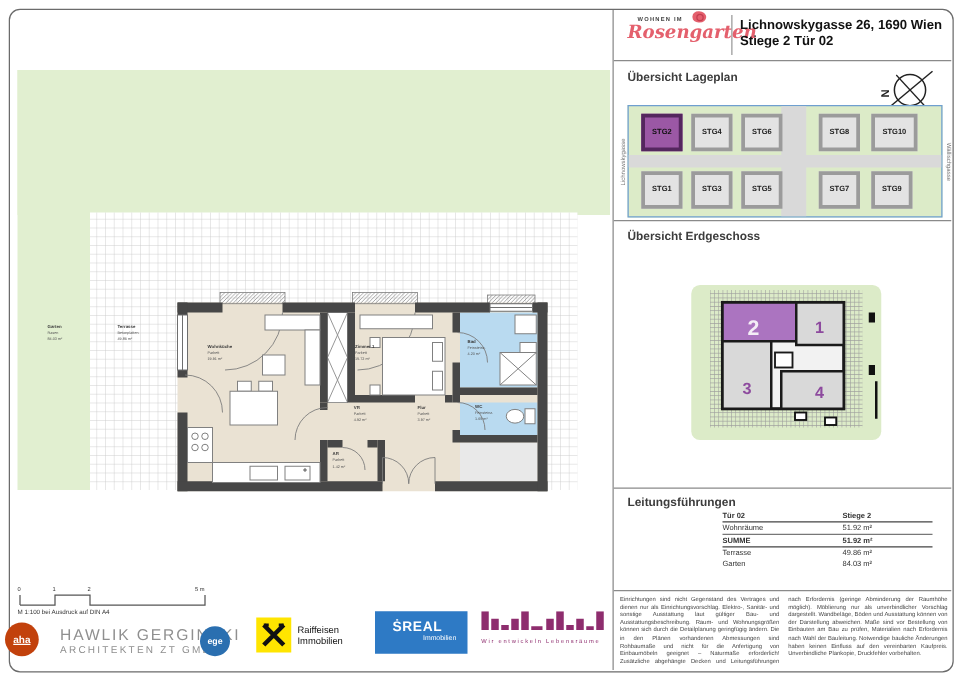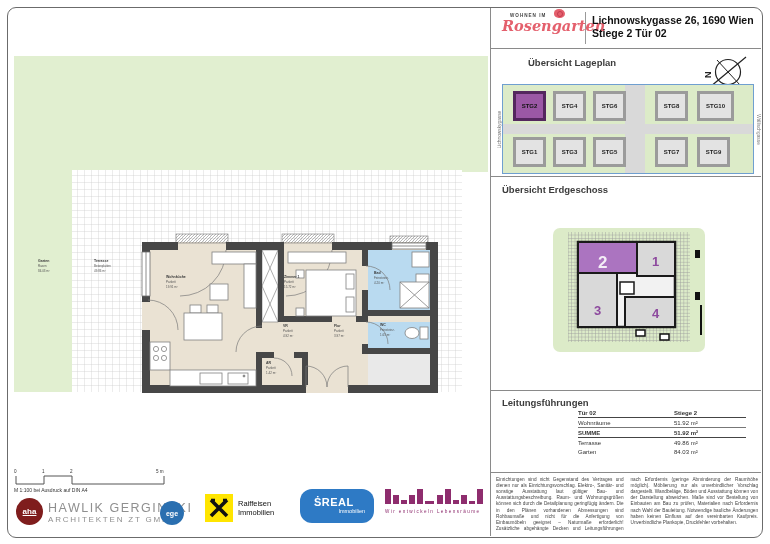--- a/index.html
+++ b/index.html
@@ -49,32 +49,32 @@
 
   
   .legal{position:absolute;left:496px;top:477px;width:262px;height:56px;
         font-size:4.7px;line-height:1.3;color:#444;column-count:2;column-gap:7px;
         text-align:justify;}
 
   
   .note{position:absolute;left:14px;top:487px;font-size:5px;color:#333;}
   .circle-logo{position:absolute;border-radius:50%;display:flex;align-items:center;
         justify-content:center;color:#fff;font-weight:bold;}
-  .aha{left:16px;top:498px;width:27px;height:27px;background:#7f1d1d;font-size:8px;text-decoration:underline;}
+  .aha{left:4px;top:498px;width:27px;height:27px;background:#c2410c;font-size:8px;text-decoration:underline;}
   .ege{left:160px;top:501px;width:24px;height:24px;background:#2a6fb0;font-size:7px;}
   .arch1{position:absolute;left:48px;top:501px;font-size:12.5px;letter-spacing:1.5px;
         color:#8f8f8f;}
   .arch2{position:absolute;left:48px;top:515px;font-size:8px;letter-spacing:1.8px;
         color:#8f8f8f;}
   .raiff-box{position:absolute;left:205px;top:494px;width:28px;height:28px;
         background:#ffe500;display:flex;align-items:center;justify-content:center;}
   .raiff-text{position:absolute;left:238px;top:499px;font-size:7.5px;font-weight:normal;
         color:#111;line-height:1.25;}
   .sreal{position:absolute;left:300px;top:489px;width:74px;height:34px;background:#2e7ac5;
-        border-radius:12px;color:#fff;}
+        border-radius:0;color:#fff;}
   .sreal .big{position:absolute;left:14px;top:7px;font-size:11px;font-weight:bold;letter-spacing:0.5px;}
   .sreal .sub{position:absolute;right:9px;top:19px;font-size:5.5px;}
   .wk{position:absolute;left:385px;top:489px;width:102px;}
   .wk-name{font-size:9.5px;color:#5a5a5a;letter-spacing:0.5px;margin-top:2px;}
   .wk-sub{font-size:4.6px;color:#8e2d6e;letter-spacing:1.4px;margin-top:1px;}
 
   svg text{font-family:"Liberation Sans",sans-serif;}
   .rm-name{font-size:3.5px;font-weight:bold;fill:#3a3a3a;}
   .rm-sub{font-size:3px;fill:#555;}
   .eg-num-p{font-size:13px;font-weight:bold;fill:#8d4a9e;}
@@ -275,21 +275,21 @@
     <div class="rose"></div>
     <div class="brand-top">WOHNEN IM</div>
     <div class="brand-script">Rosengarten</div>
   </div>
   <div class="hdr-divider"></div>
   <div class="addr">
     <div>Lichnowskygasse 26, 1690 Wien</div>
     <div>Stiege 2 Tür 02</div>
   </div>
 
-  <div class="sec-title" style="left:528px;top:57px">Übersicht Lageplan</div>
+  <div class="sec-title" style="left:502px;top:57px">Übersicht Lageplan</div>
 
   <svg style="position:absolute;left:694px;top:54px;" width="60" height="36" viewBox="0 0 60 36">
     <circle cx="34" cy="18" r="12.5" fill="none" stroke="#222" stroke-width="1.2"></circle>
     <line x1="16" y1="33" x2="52" y2="3" stroke="#222" stroke-width="1.2"></line>
     <line x1="23" y1="6" x2="46" y2="31" stroke="#222" stroke-width="1"></line>
     <text class="north-letter" x="10" y="25" transform="rotate(-90 13 21)">N</text>
   </svg>
 
   <div class="siteplan">
     <div class="road-h"></div>

